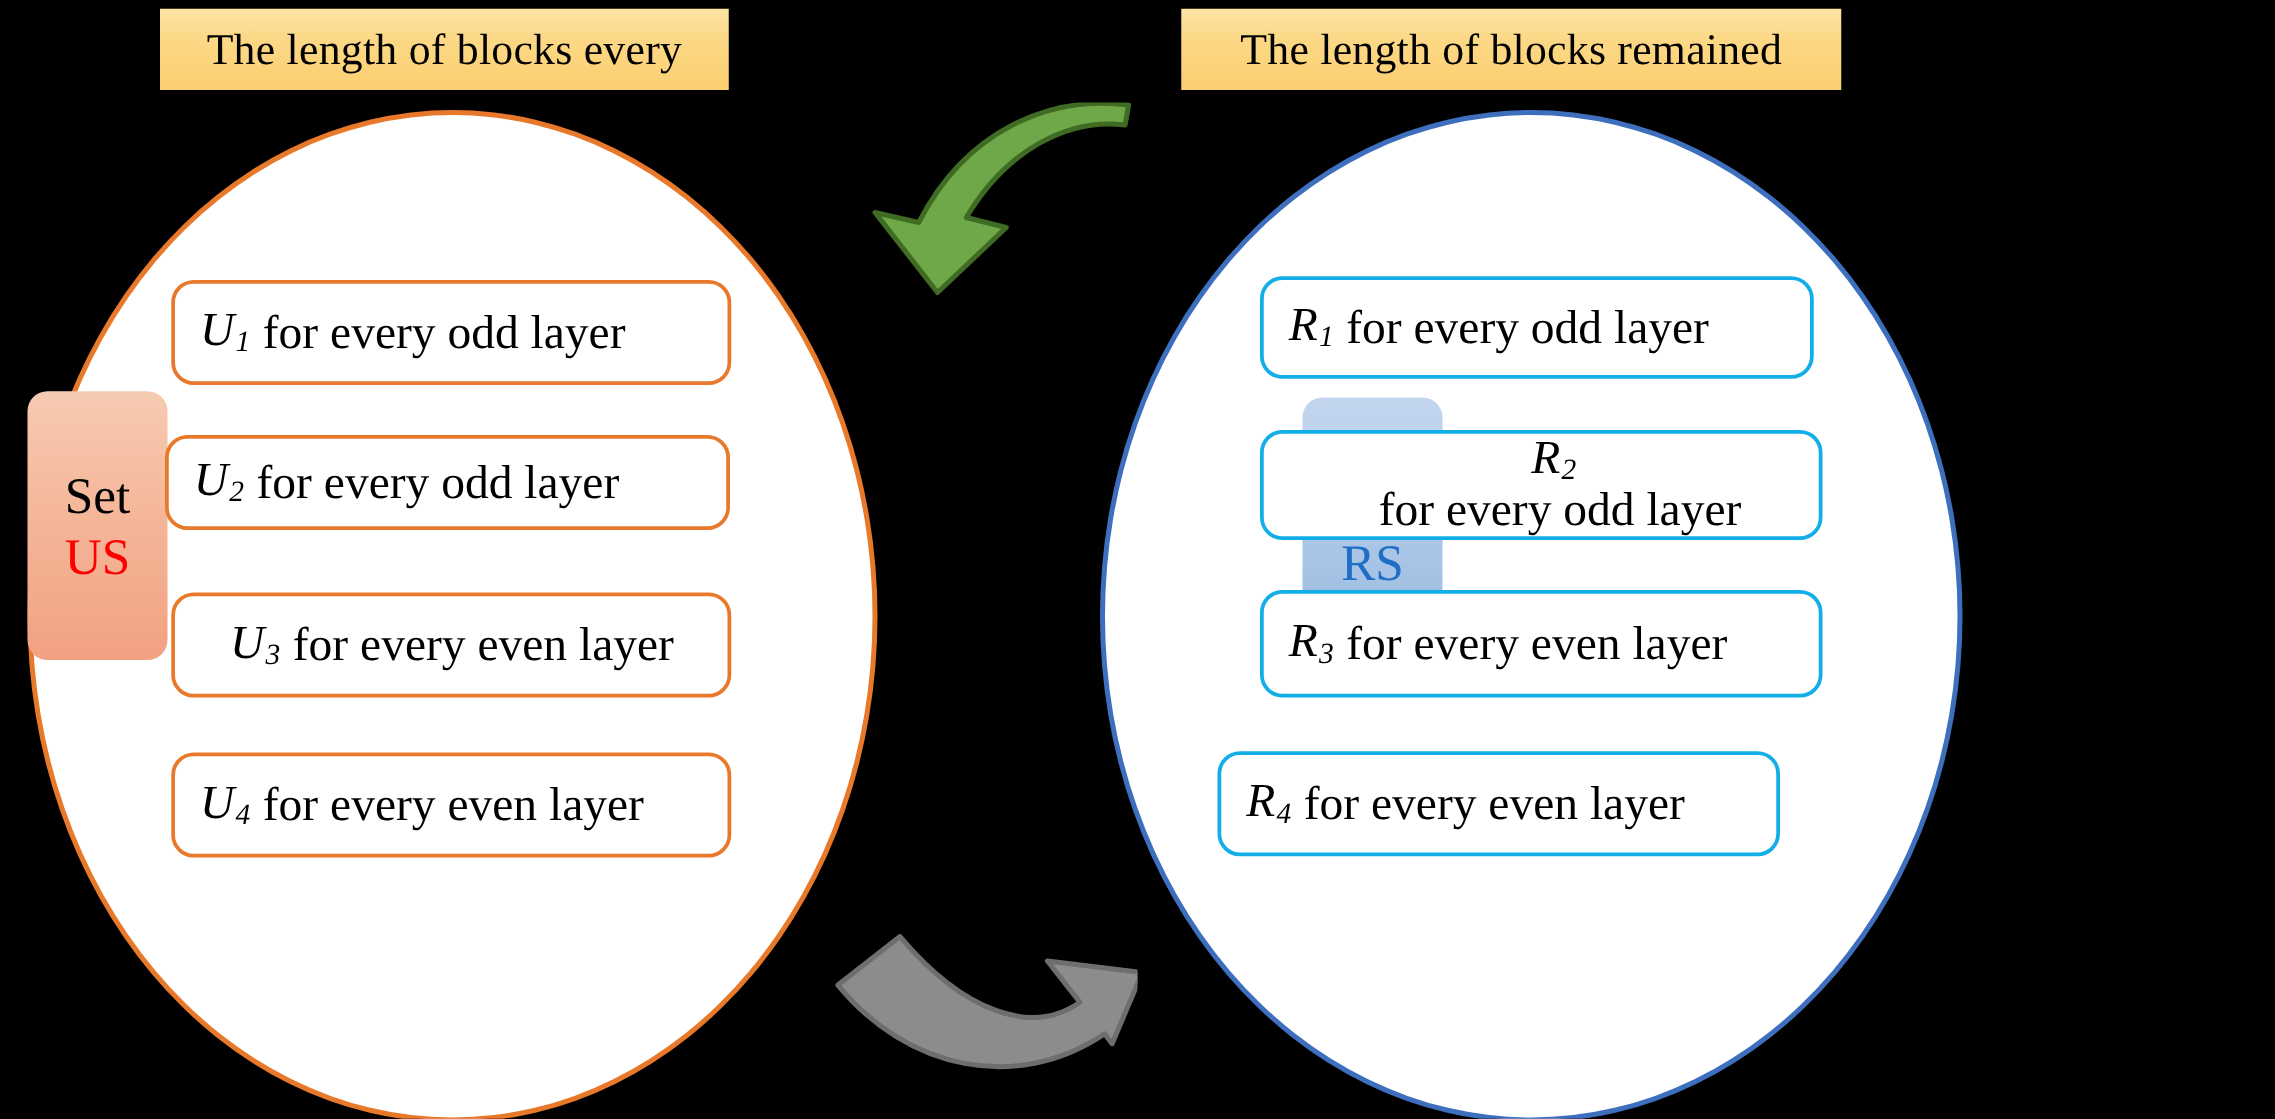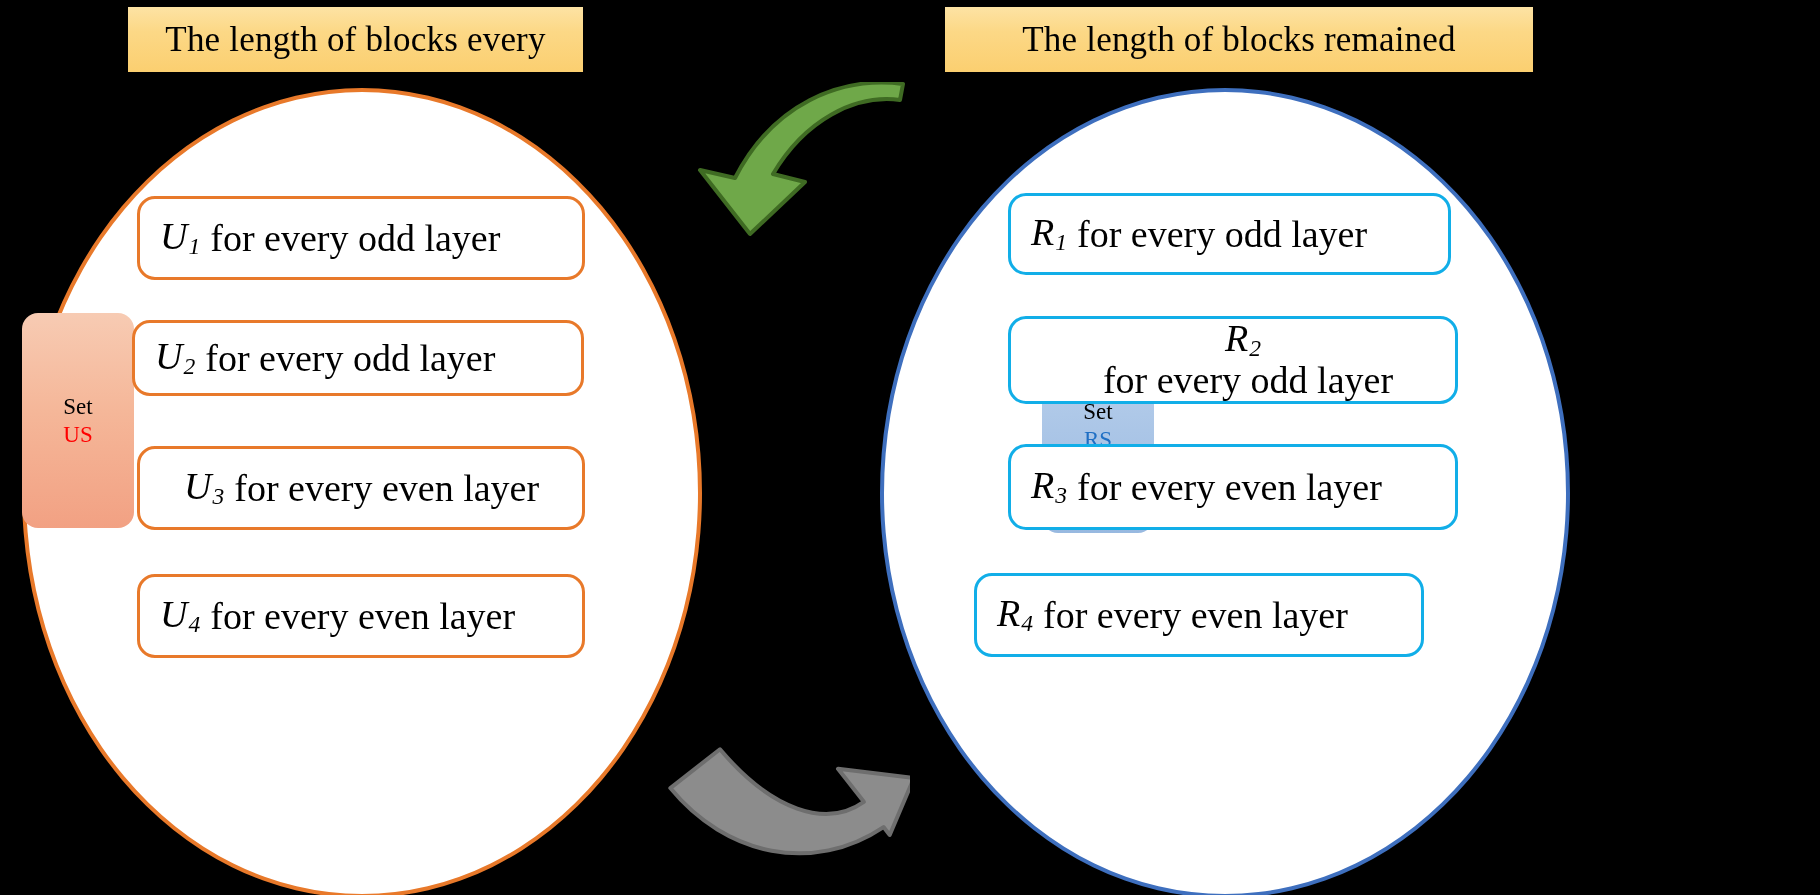--- a/index.html
+++ b/index.html
@@ -13,41 +13,41 @@
     position:absolute;
     background:linear-gradient(to bottom,#FDE3A4 0%,#FCD886 38%,#FBCF70 100%);
     color:#000;
     display:flex;align-items:center;justify-content:center;
     font-size:35px;
     letter-spacing:.2px;
     white-space:nowrap;
     line-height:1;
   }
   #banner-left{left:128px;top:7px;width:455px;height:65px;}
-  #banner-right{left:945px;top:7px;width:588px;height:65px;}
+  #banner-right{left:945px;top:7px;width:528px;height:65px;}
 
   
   .ellipse{
     position:absolute;
     background:#fff;
     border-radius:50%;
     box-sizing:border-box;
   }
   #ellipse-left{left:22px;top:88px;width:680px;height:810px;
                 border:4px solid #E8792A;}
   #ellipse-right{left:880px;top:88px;width:690px;height:810px;
                  border:4px solid #3E6FBE;}
 
   
   .set-tab{
     position:absolute;
     border-radius:16px;
     display:flex;flex-direction:column;
     align-items:center;justify-content:center;
-    font-size:23px;line-height:1.18;
+    font-size:41px;line-height:1.18;
     box-sizing:border-box;
   }
   #set-us{left:22px;top:313px;width:112px;height:215px;
           background:linear-gradient(to bottom,#F7CBB3 0%,#F5B799 45%,#F2A183 100%);}
   #set-rs{left:1042px;top:318px;width:112px;height:215px;
           background:linear-gradient(to bottom,#C3D6EE 0%,#AEC8E8 45%,#98B9E0 100%);}
   .set-word{color:#000;}
   #set-us .set-code{color:#FF0000;}
   #set-rs .set-code{color:#1F6FC4;}
 
@@ -56,20 +56,21 @@
     position:absolute;
     background:#fff;
     border-radius:18px;
     box-sizing:border-box;
     display:flex;align-items:center;
     padding-left:20px;
     font-size:38px;
     color:#000;
     white-space:nowrap;
     line-height:1;
+    margin-top:28px;
   }
   .obox.left{border:3px solid #E8792A;}
   .obox.right{border:3px solid #11AEE8;}
 
   
   #ubox-0{left:137px;top:196px;width:448px;height:84px;}
   #ubox-1{left:132px;top:320px;width:452px;height:76px;}
   #ubox-2{left:137px;top:446px;width:448px;height:84px;padding-left:44px;}
   #ubox-3{left:137px;top:574px;width:448px;height:84px;}
 

